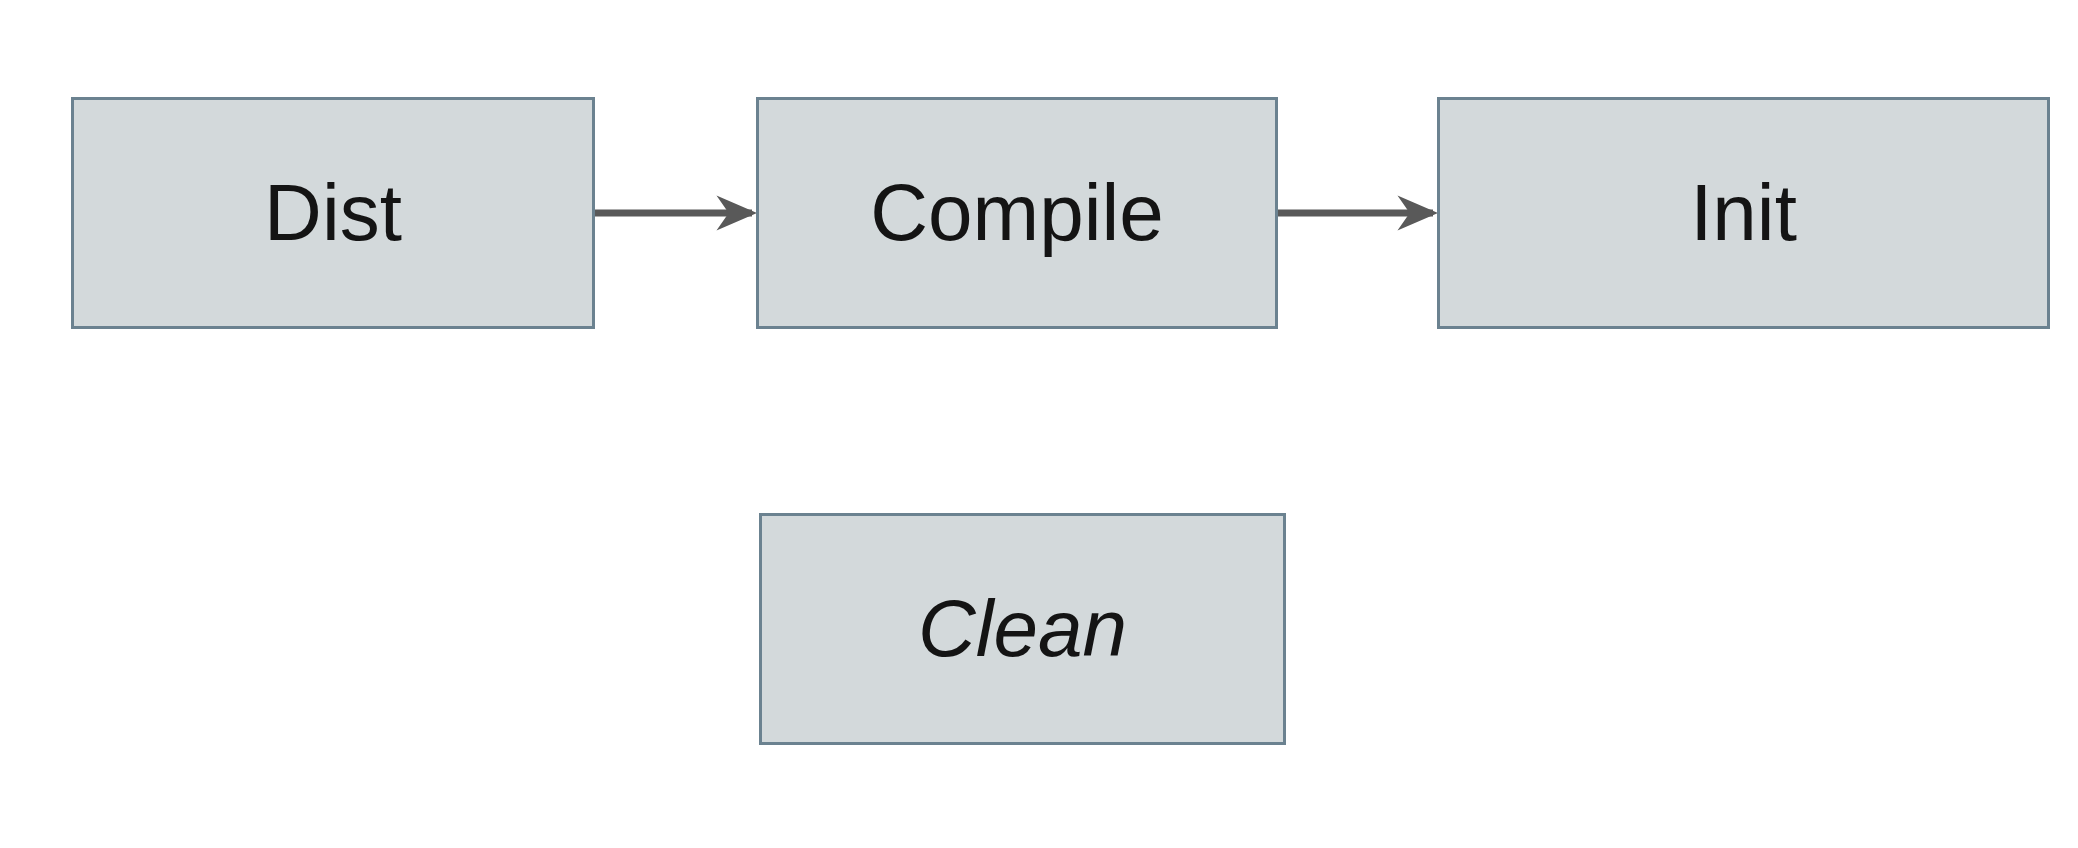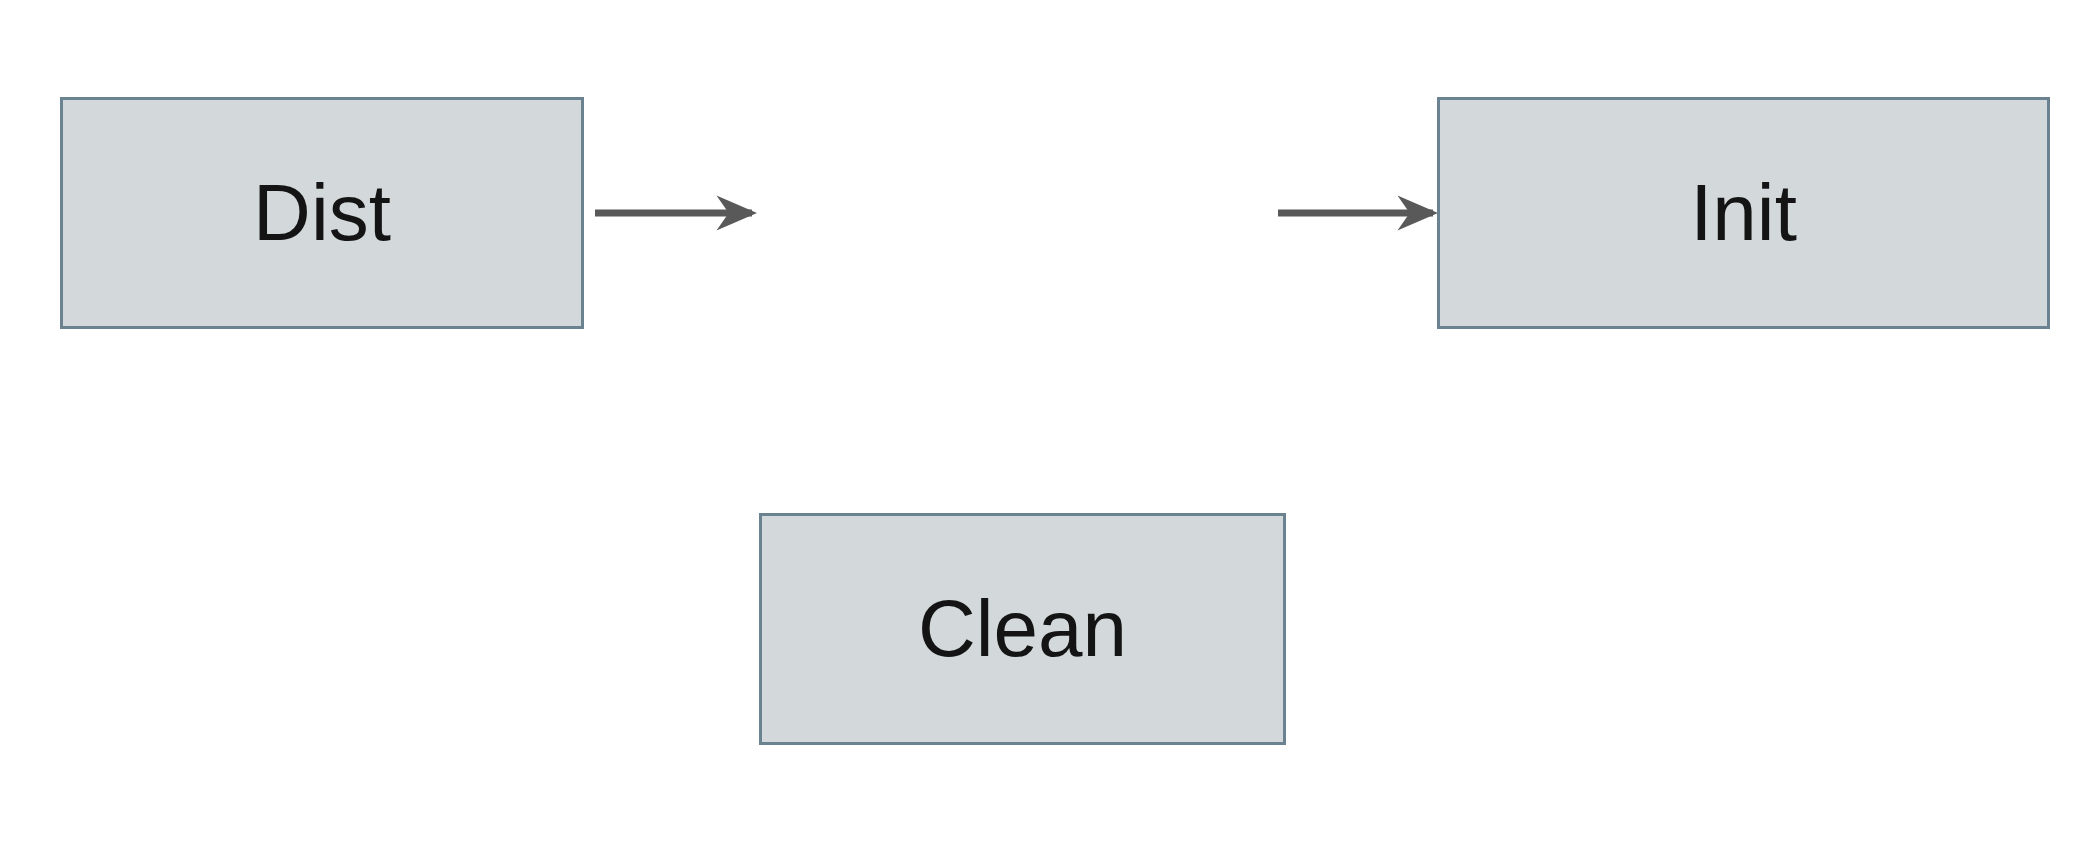--- a/index.html
+++ b/index.html
@@ -54,26 +54,29 @@
   <svg class="edges" viewBox="0 0 2078 848" xmlns="http://www.w3.org/2000/svg" aria-hidden="true">
     <defs>
       <marker id="arrowhead" viewBox="0 0 12 12" refX="10.5" refY="6" markerWidth="5.8" markerHeight="5.8" orient="auto-start-reverse">
         <path d="M0,0.8 L12,6 L0,11.2 L3.6,6 Z"></path>
       </marker>
     </defs>
     <line class="edge" marker-end="url(#arrowhead)" x1="595" y1="213" x2="752" y2="213"></line>
     <line class="edge" marker-end="url(#arrowhead)" x1="1278" y1="213" x2="1433" y2="213"></line>
   </svg>
 
-  <div class="node" style="left: 60px; top: 97px; width: 524px; height: 232px;">
+  <div class="node" style="left: 71px; top: 97px; width: 524px; height: 232px;">
     <span class="node-label">Dist</span>
   </div>
 
+  <div class="node" style="left: 756px; top: 97px; width: 522px; height: 232px;">
+    <span class="node-label">Compile</span>
+  </div>
 
   <div class="node" style="left: 1437px; top: 97px; width: 613px; height: 232px;">
     <span class="node-label">Init</span>
   </div>
 
-  <div class="node" style="left: 759px; top: 513px; width: 527px; height: 232px;">
+  <div class="node" style="left: 759px; top: 513px; width: 527px; height: 232px; font-style: italic;">
     <span class="node-label">Clean</span>
   </div>
 
 </div>
 
 </body></html>

